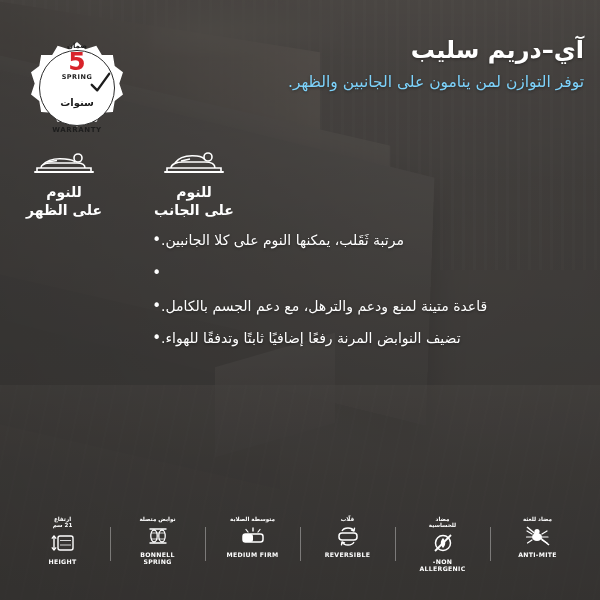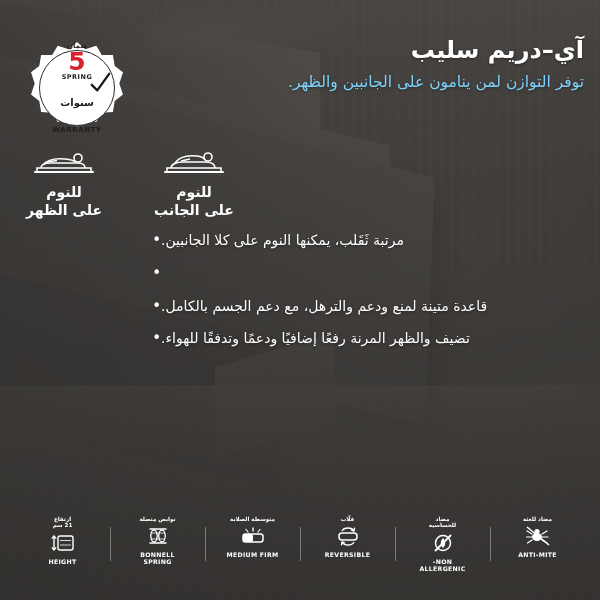--- a/index.html
+++ b/index.html
@@ -385,21 +385,21 @@
     </div>
     <div class="bullet-row">
       <span class="bullet-dot">•</span>
     </div>
     <div class="bullet-row">
       <span class="bullet-dot">•</span>
       <span class="bullet-text">قاعدة متينة لمنع ودعم والترهل، مع دعم الجسم بالكامل.</span>
     </div>
     <div class="bullet-row">
       <span class="bullet-dot">•</span>
-      <span class="bullet-text">تضيف والظهر المرنة رفعًا إضافيًا ودعمًا وتدفقًا للهواء.</span>
+      <span class="bullet-text">تضيف النوابض المرنة رفعًا إضافيًا ثابتًا وتدفقًا للهواء.</span>
     </div>
   </div>
 
   <div class="features">
 
     <div class="feature">
       <div class="f-ar">مضاد للعثة</div>
       <div class="glyph">
         <svg width="26" height="22" viewBox="0 0 26 22">
           <ellipse cx="12" cy="12" rx="5" ry="4" fill="#ffffff"></ellipse>

